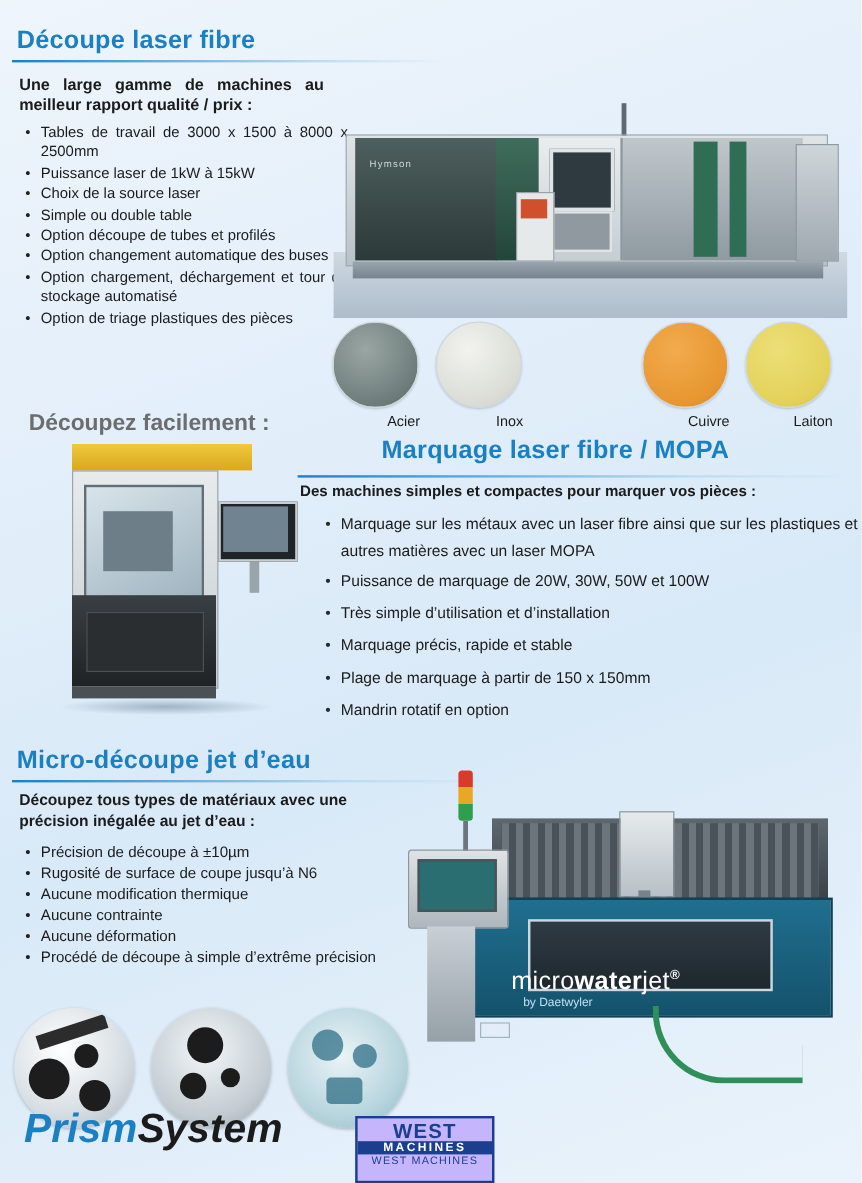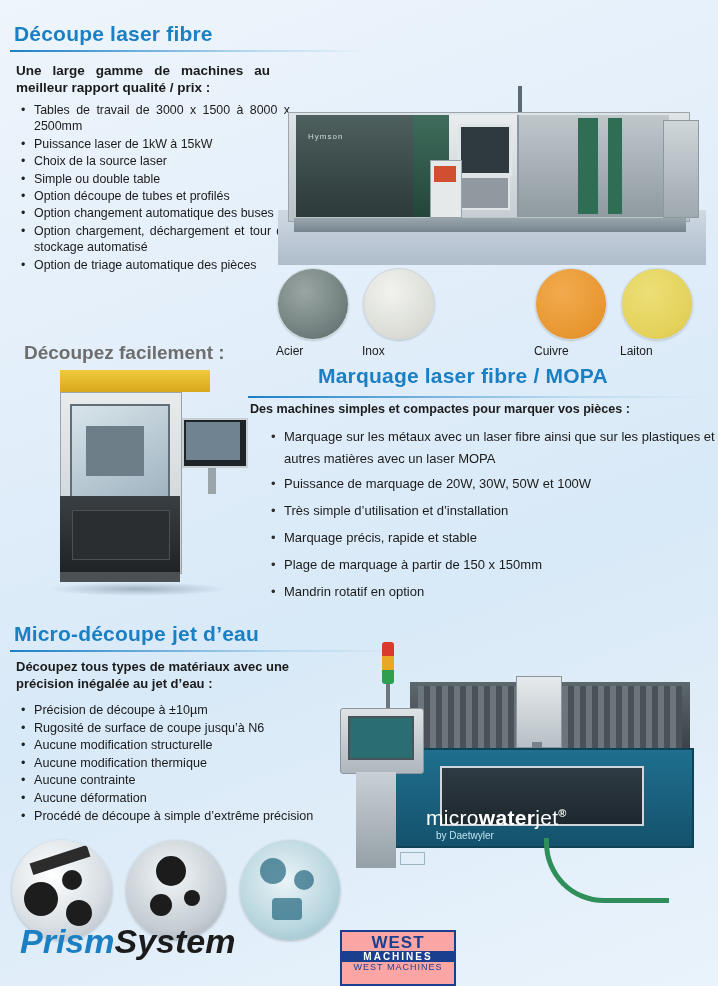--- a/index.html
+++ b/index.html
@@ -52,21 +52,21 @@
   .m1-green4{position:absolute;left:330px;top:58px;width:14px;height:96px;background:#2f6d55;}
   .m1-tower{position:absolute;left:385px;top:60px;width:34px;height:96px;background:linear-gradient(180deg,#cfd6da,#9ea8af);border:1px solid #8e989f;}
   .m1-rod{position:absolute;left:240px;top:26px;width:4px;height:30px;background:#5d6a72;}
   .m1-cab{position:absolute;left:152px;top:100px;width:30px;height:56px;background:#e6e9ea;border:1px solid #98a2a8;}
   .m1-screen{position:absolute;left:156px;top:106px;width:22px;height:16px;background:#cf4f2f;}
   .m1-logo{position:absolute;left:30px;top:72px;font-size:8px;color:#cfd8dc;letter-spacing:1px;}
   .m1-base{position:absolute;left:16px;top:158px;width:392px;height:14px;background:linear-gradient(180deg,#9aa6ae,#76848e);}
 
   
   .materials{position:absolute;left:276px;top:252px;width:430px;height:100px;}
-  .mat{position:absolute;width:74px;text-align:left;}
+  .mat{position:absolute;width:74px;text-align:right;}
   .mat .disc{width:70px;height:70px;border-radius:50%;margin:0 auto;border:1px solid #cfd6db;box-shadow:0 1px 2px rgba(0,0,0,.18);}
   .mat .lbl{font-size:12px;margin-top:4px;}
   .mat0{left:0;}  .mat1{left:86px;} .mat2{left:172px;} .mat3{left:258px;} .mat4{left:344px;}
 
   
   #s1-sub{
     position:absolute;left:24px;top:326px;
     font-size:19px;font-weight:bold;color:#6d6d6d;
   }
 
@@ -143,21 +143,21 @@
   .samp0 .d3{position:absolute;left:54px;top:60px;width:26px;height:26px;border-radius:50%;background:#1d1d1d;}
   .samp0 .d4{position:absolute;left:18px;top:14px;width:60px;height:12px;background:#2c2c2c;transform:rotate(-18deg);}
   .samp1 .g{position:absolute;border-radius:50%;background:#1c1c1c;}
   .samp2 .g{position:absolute;border-radius:50%;background:#2f6f86;opacity:.75;}
 
   
   #footer{position:absolute;left:0;top:922px;width:718px;height:64px;padding-left:48px;}
   #logo-system{position:absolute;left:20px;top:0px;font-size:34px;font-weight:bold;font-style:italic;}
   #logo-system .prism{color:#1b7fc4;}
   #logo-system .sys{color:#1b1b1b;}
-  #west{position:absolute;left:296px;top:8px;width:112px;height:52px;background:#fca5a5;border:2px solid #1b3f8f;text-align:center;margin-left:44px;}
+  #west{position:absolute;left:296px;top:8px;width:112px;height:52px;background:#c4b5fd;border:2px solid #1b3f8f;text-align:center;}
   #west .w1{font-size:17px;font-weight:bold;color:#1b3f8f;line-height:17px;padding-top:2px;letter-spacing:1px;}
   #west .w2{font-size:10px;font-weight:bold;color:#ffffff;background:#1b3f8f;letter-spacing:2px;}
   #west .w3{font-size:9px;color:#1b3f8f;letter-spacing:1px;}
 </style>
 </head>
 <body>
 
 <div class="page">
 
   <div id="sec1">
@@ -167,21 +167,21 @@
     <div id="s1-intro">Une large gamme de machines au meilleur rapport qualité / prix :</div>
 
     <ul id="s1-list">
       <li>Tables de travail de 3000 x 1500 à 8000 x 2500mm</li>
       <li>Puissance laser de 1kW à 15kW</li>
       <li>Choix de la source laser</li>
       <li>Simple ou double table</li>
       <li>Option découpe de tubes et profilés</li>
       <li>Option changement automatique des buses</li>
       <li>Option chargement, déchargement et tour de stockage automatisé</li>
-      <li>Option de triage automatique des pièces</li>
+      <li>Option de triage plastiques des pièces</li>
     </ul>
 
     <div class="machine1">
       <div class="m1-floor"></div>
       <div class="m1-rod"></div>
       <div class="m1-body"></div>
       <div class="m1-dark"></div>
       <div class="m1-green1"></div>
       <div class="m1-green2"></div>
       <div class="m1-green3"></div>
@@ -250,21 +250,20 @@
 
   <div id="sec3">
     <div class="head sec-title">Micro-découpe jet d’eau</div>
     <div class="rule"></div>
 
     <div id="s3-intro">Découpez tous types de matériaux avec une précision inégalée au jet d’eau :</div>
 
     <ul id="s3-list">
       <li>Précision de découpe à ±10µm</li>
       <li>Rugosité de surface de coupe jusqu’à N6</li>
-      <li>Aucune modification structurelle</li>
       <li>Aucune modification thermique</li>
       <li>Aucune contrainte</li>
       <li>Aucune déformation</li>
       <li>Procédé de découpe à simple d’extrême précision</li>
     </ul>
 
     <div class="machine3">
       <div class="m3-light"></div>
       <div class="m3-lightpole"></div>
       <div class="m3-frame"></div>

